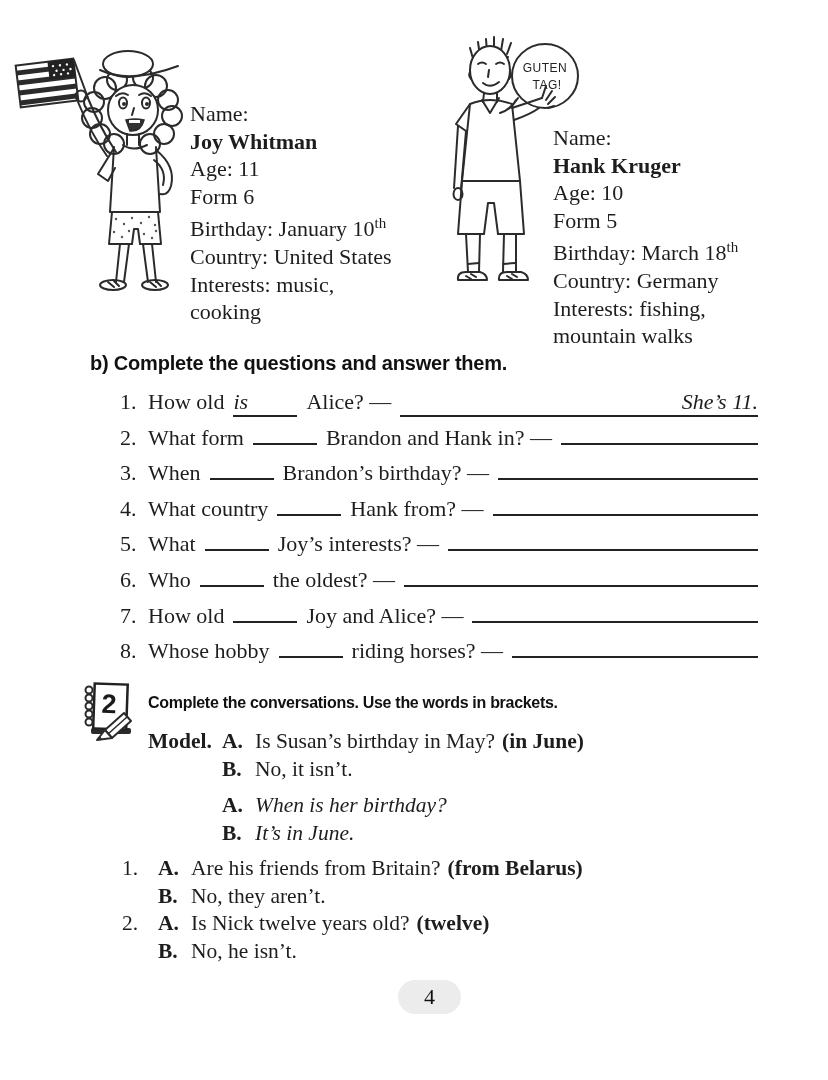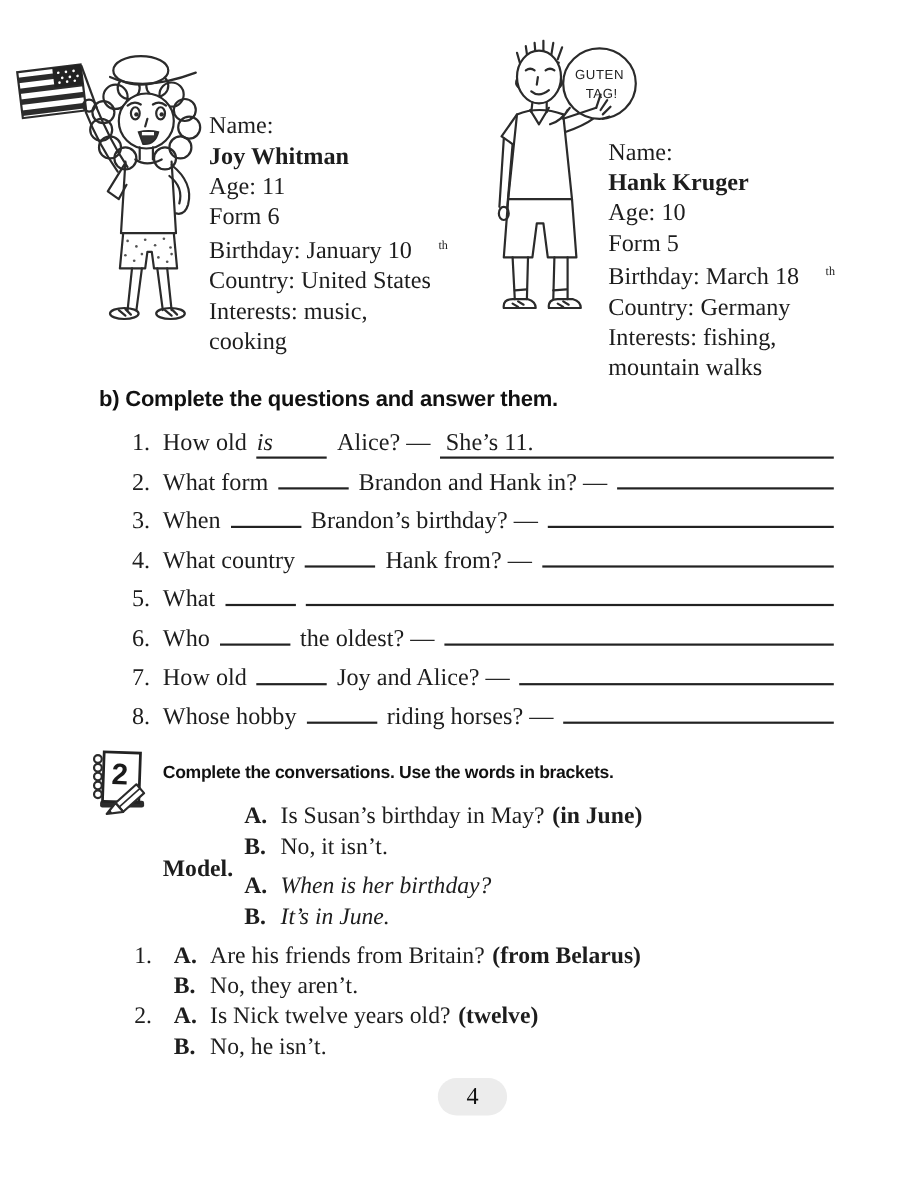--- a/index.html
+++ b/index.html
@@ -9,21 +9,21 @@
     overflow:hidden;
   }
   svg { display:block; }
   .line-art { stroke:#2b2b2b; stroke-width:2; fill:none; stroke-linecap:round; stroke-linejoin:round; }
 
   
   .profile-card { position:absolute; font-size:22px; line-height:27.6px; }
   .card-joy  { left:190px; top:100px; }
   .card-hank { left:553px; top:124px; }
   .profile-card .pname { font-weight:bold; }
-  .profile-card sup { font-size:11px;margin-left:24px; }
+  .profile-card sup { font-size:15px; }
 
   .fig-joy  { position:absolute; left:10px;  top:38px; }
   .fig-hank { position:absolute; left:446px; top:36px; }
 
   
   .sub-heading {
     position:absolute; left:90px; top:352px;
     font-family:"Liberation Sans","DejaVu Sans",sans-serif;
     font-weight:bold; font-size:20px; letter-spacing:-0.2px; color:#111;
   }
@@ -39,26 +39,26 @@
   .q-row { display:flex; align-items:baseline; height:35.6px; font-size:22px; white-space:nowrap; }
   .q-num { width:28px; flex:0 0 auto; }
   .q-pre, .q-post { flex:0 0 auto; }
   .blank-small {
     flex:0 0 auto; width:64px; margin:0 9px; text-align:left;
     border-bottom:2.5px solid #222; font-style:italic;
   }
   .q-post { margin-right:9px; }
   .blank-long {
     flex:1 1 auto; border-bottom:2.5px solid #222;
-    padding-left:5px; overflow:hidden;
+    font-style:italic; padding-left:5px; overflow:hidden;text-align:right;
   }
 
   
   .model-block { position:absolute; left:148px; top:729px; display:flex; font-size:21.5px; }
-  .model-label { width:74px; flex:0 0 auto; font-weight:bold;margin-top:48px; }
+  .model-label { width:74px; flex:0 0 auto; font-weight:bold; }
   .conv-line { display:flex; height:28px; align-items:baseline; }
   .conv-gap { height:8px; }
   .speaker { width:33px; flex:0 0 auto; font-weight:bold; }
   .bracket { font-weight:bold; margin-left:7px; }
   .italic { font-style:italic; }
 
   .conv-items { position:absolute; left:122px; top:856px; font-size:21.5px; }
   .conv-items .conv-line { height:27.5px; }
   .item-num { width:36px; flex:0 0 auto; }
   .item-indent { width:36px; flex:0 0 auto; }
@@ -275,20 +275,21 @@
       <span class="q-num">4.</span>
       <span class="q-pre">What country</span>
       <span class="blank-small"></span>
       <span class="q-post">Hank from? —</span>
       <span class="blank-long"></span>
     </div>
     <div class="q-row">
       <span class="q-num">5.</span>
       <span class="q-pre">What</span>
       <span class="blank-small"></span>
+      <span class="q-post">Joy’s interests? —</span>
       <span class="blank-long"></span>
     </div>
     <div class="q-row">
       <span class="q-num">6.</span>
       <span class="q-pre">Who</span>
       <span class="blank-small"></span>
       <span class="q-post">the oldest? —</span>
       <span class="blank-long"></span>
     </div>
     <div class="q-row">

